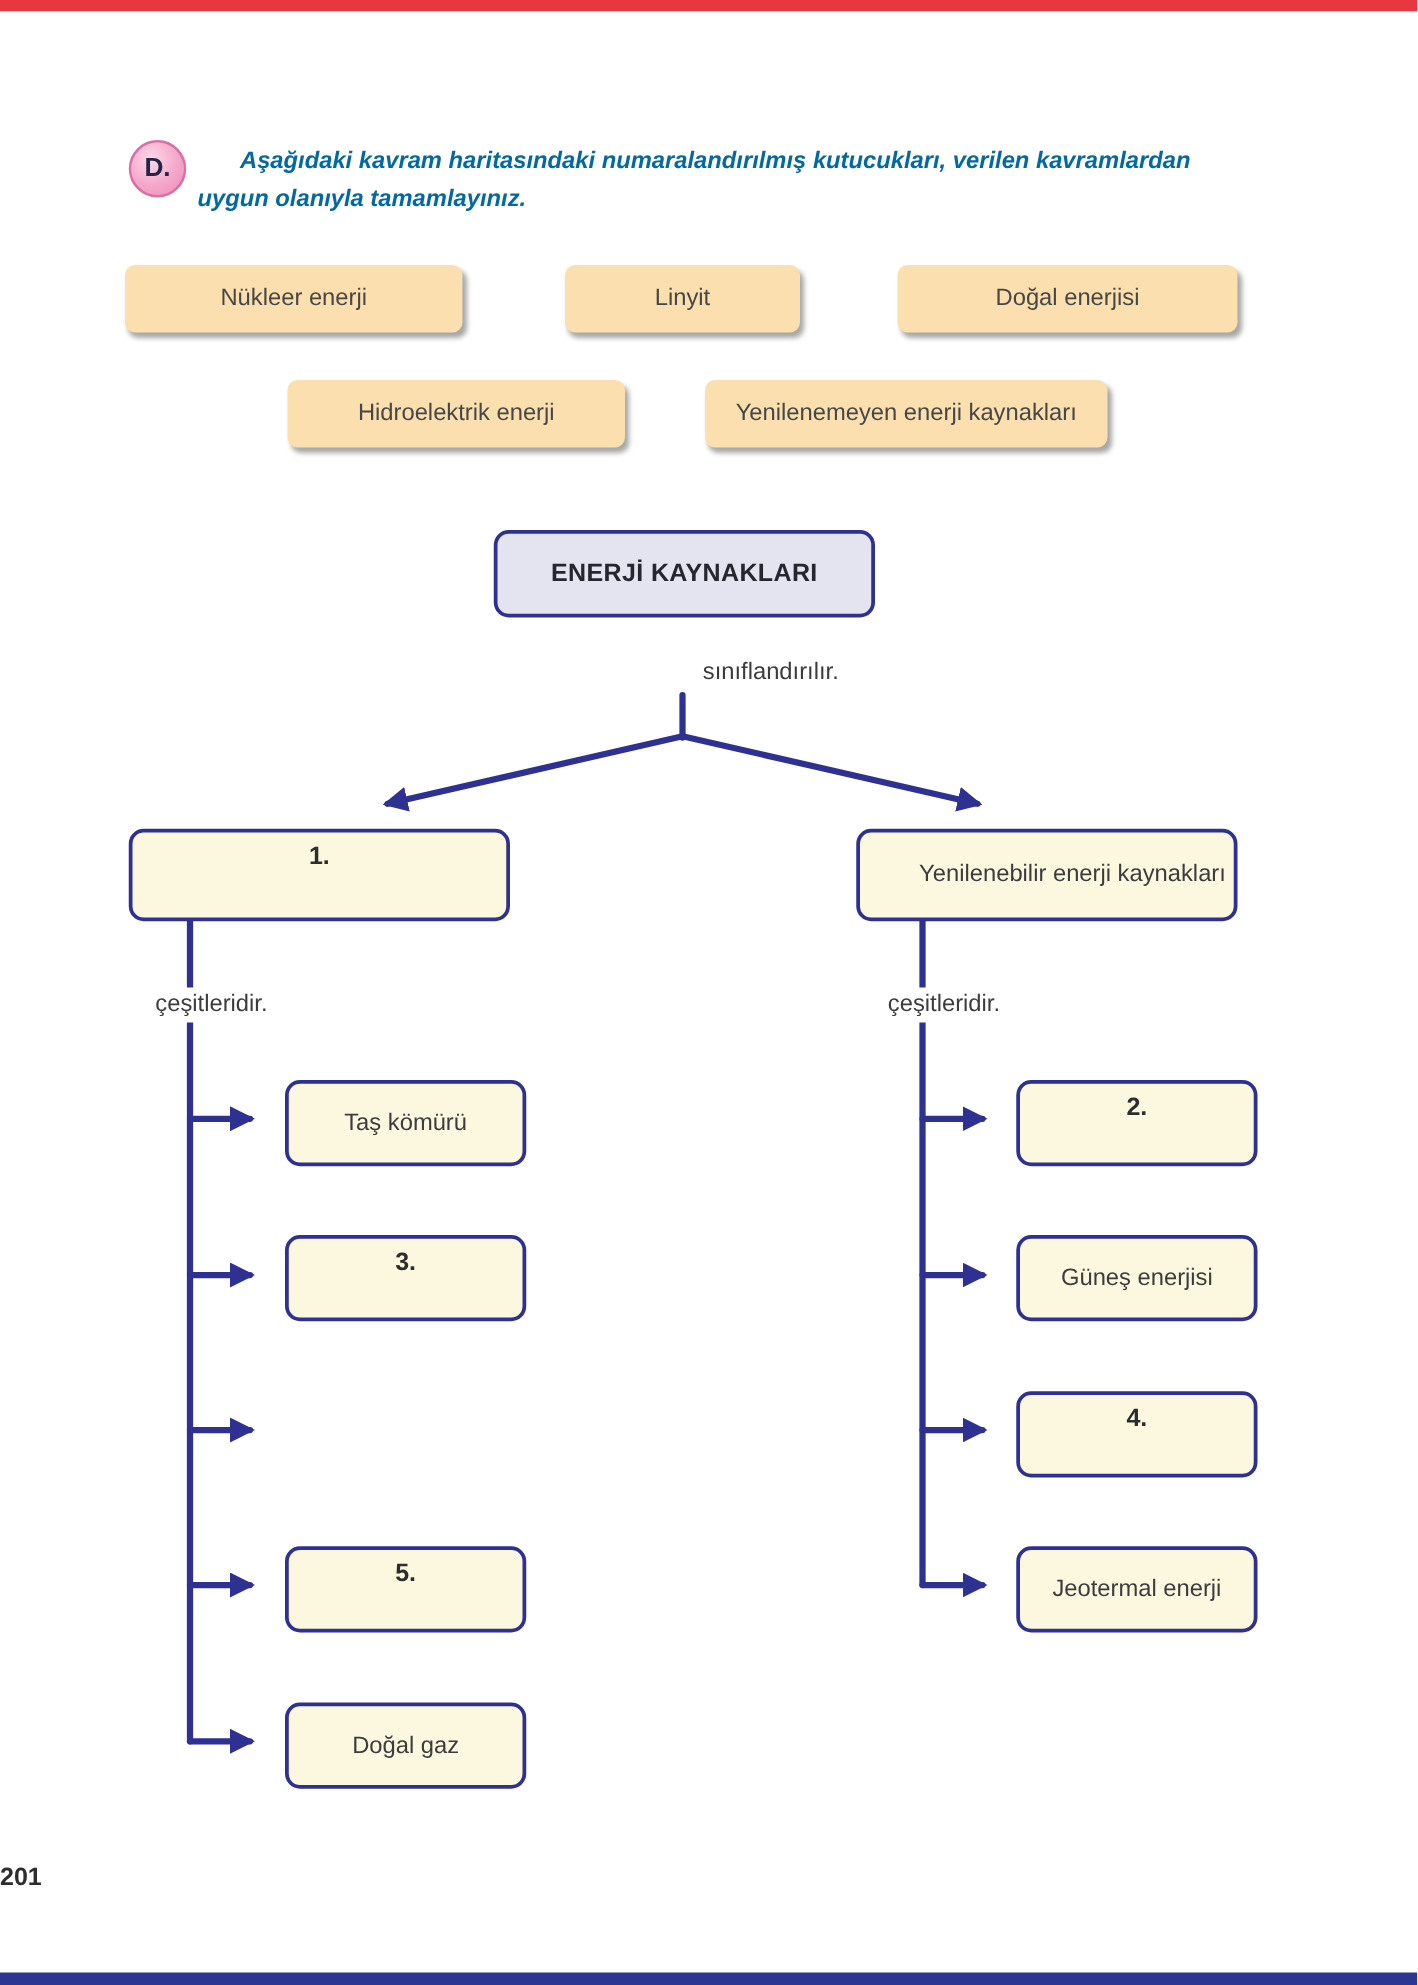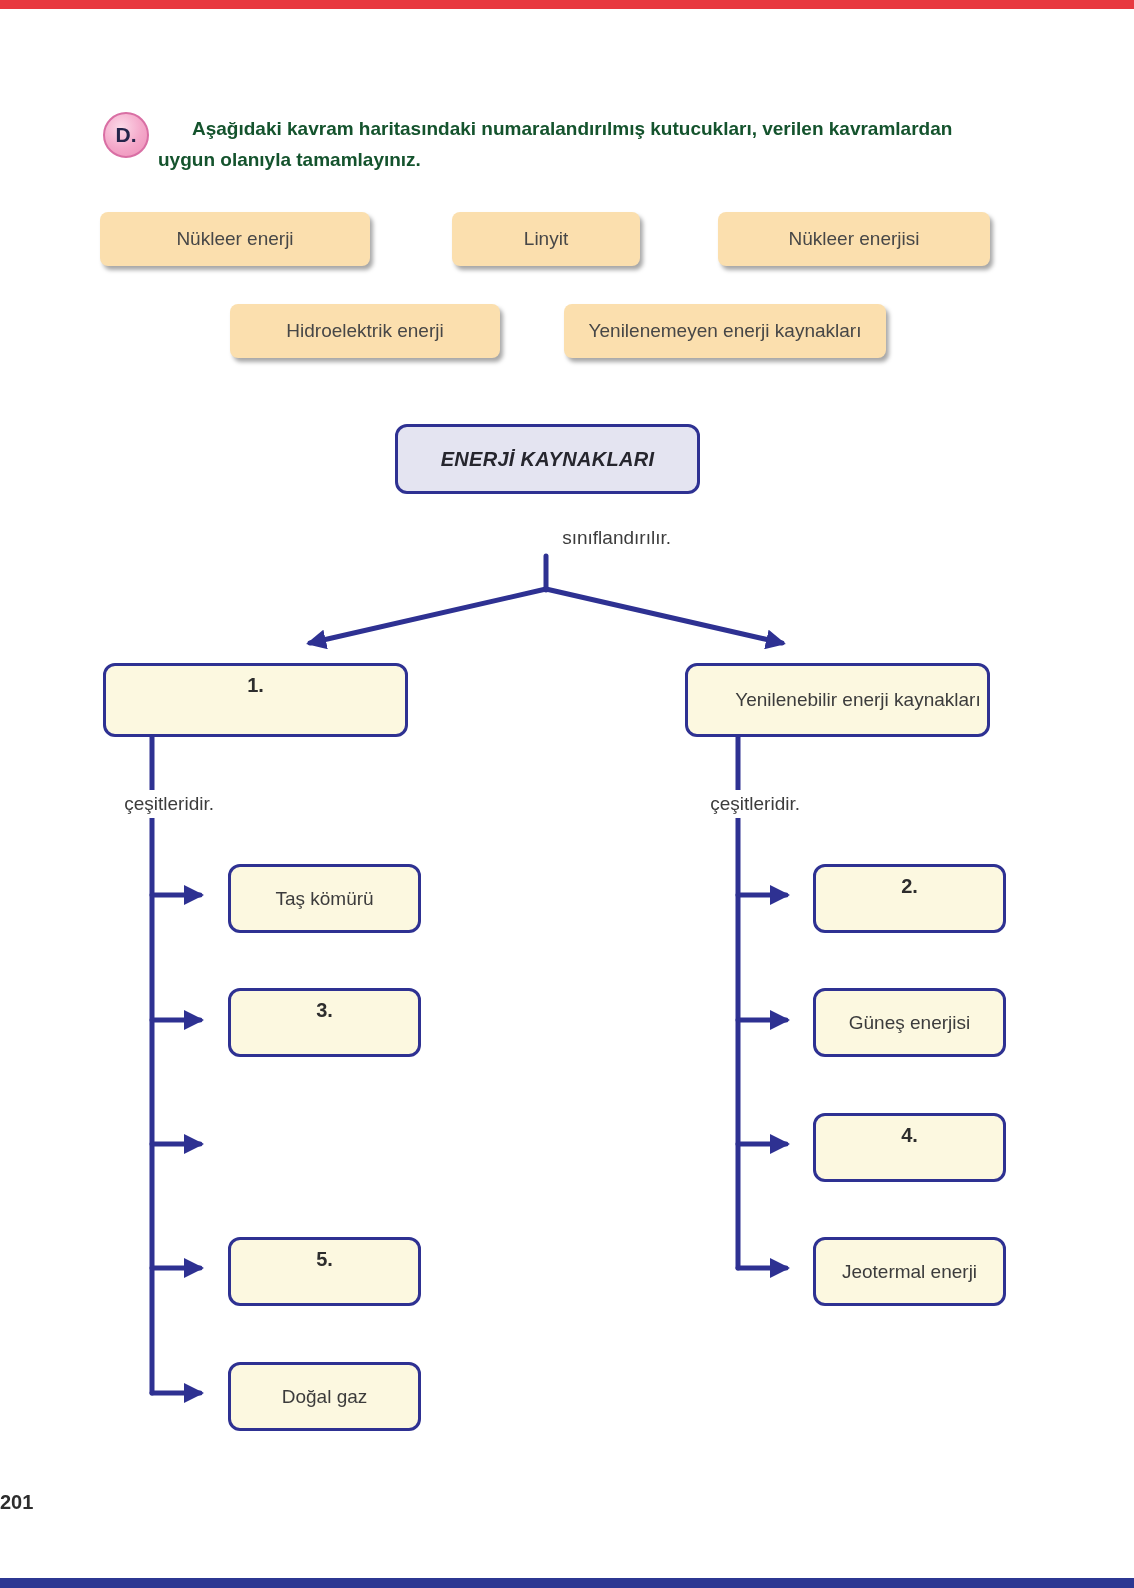--- a/index.html
+++ b/index.html
@@ -11,21 +11,21 @@
   .bar-bottom{position:absolute;left:0;top:1578px;width:1134px;height:10px;background:#2c3792;}
 
   .badge{
     position:absolute;left:103px;top:112px;width:46px;height:46px;border-radius:50%;
     background:radial-gradient(circle at 38% 32%, #fcd9e8 0%, #f4a7c9 55%, #ec8fb8 100%);
     border:2px solid #d96fa4;display:flex;align-items:center;justify-content:center;
     font-weight:bold;font-size:21px;color:#24244a;box-sizing:border-box;
   }
   .instruction{
     position:absolute;left:158px;top:113px;width:840px;
-    font-size:19px;font-weight:bold;color:#14532d;line-height:31px;text-indent:34px;
+    font-size:19px;font-weight:bold;color:#0369a1;line-height:31px;text-indent:34px;font-style:italic;
   }
 
   .chip{
     position:absolute;height:54px;background:#fbdfae;border-radius:8px;
     box-shadow:3px 4px 4px rgba(0,0,0,0.35);
     display:flex;align-items:center;justify-content:center;
     font-size:19px;color:#474747;
   }
   .chip1{left:100px;top:212px;width:270px;}
   .chip2{left:452px;top:212px;width:188px;}
@@ -33,21 +33,21 @@
   .chip4{left:230px;top:304px;width:270px;}
   .chip5{left:540px;top:304px;width:322px;margin-left:24px;}
 
   .box{
     position:absolute;box-sizing:border-box;background:#fcf8e0;
     border:3px solid #2e3192;border-radius:12px;
     font-size:19px;color:#3c3c3c;
   }
   .box.center{display:flex;align-items:center;justify-content:center;text-align:center;}
   .box.numtop{text-align:center;padding-top:8px;font-weight:bold;font-size:20px;color:#2d2d2d;}
-  .box.lavender{background:#e4e4f1;font-weight:bold;font-size:20px;color:#26262e;letter-spacing:0.3px;font-style:italic;}
+  .box.lavender{background:#e4e4f1;font-weight:bold;font-size:20px;color:#26262e;letter-spacing:0.3px;}
 
   .root-box{left:395px;top:424px;width:305px;height:70px;}
   .head-left{left:103px;top:663px;width:305px;height:74px;}
   .head-right{left:685px;top:663px;width:305px;height:74px;padding-left:41px;}
 
   .item{width:193px;height:69px;margin-left:18px;}
   .li0{left:210px;top:864px;}
   .li1{left:210px;top:988px;}
   .li2{left:210px;top:1113px;}
   .li3{left:210px;top:1237px;}
@@ -80,21 +80,21 @@
   <div class="bar-top"></div>
 
   <div class="badge">
     <span>D.</span>
   </div>
 
   <div class="instruction">Aşağıdaki kavram haritasındaki numaralandırılmış kutucukları, verilen kavramlardan uygun olanıyla tamamlayınız.</div>
 
   <div class="chip chip1">Nükleer enerji</div>
   <div class="chip chip2">Linyit</div>
-  <div class="chip chip3">Nükleer enerjisi</div>
+  <div class="chip chip3">Doğal enerjisi</div>
   <div class="chip chip4">Hidroelektrik enerji</div>
   <div class="chip chip5">Yenilenemeyen enerji kaynakları</div>
 
   <svg class="connectors" viewBox="0 0 1134 1588" xmlns="http://www.w3.org/2000/svg">
     <defs>
       <marker id="arrow" viewBox="0 0 10 10" refX="8" refY="5" markerWidth="4" markerHeight="4" orient="auto-start-reverse">
         <path d="M 0 0 L 10 5 L 0 10 z" fill="#2e3192"></path>
       </marker>
     </defs>
     <g stroke="#2e3192" stroke-width="5" stroke-linecap="round" fill="none">

